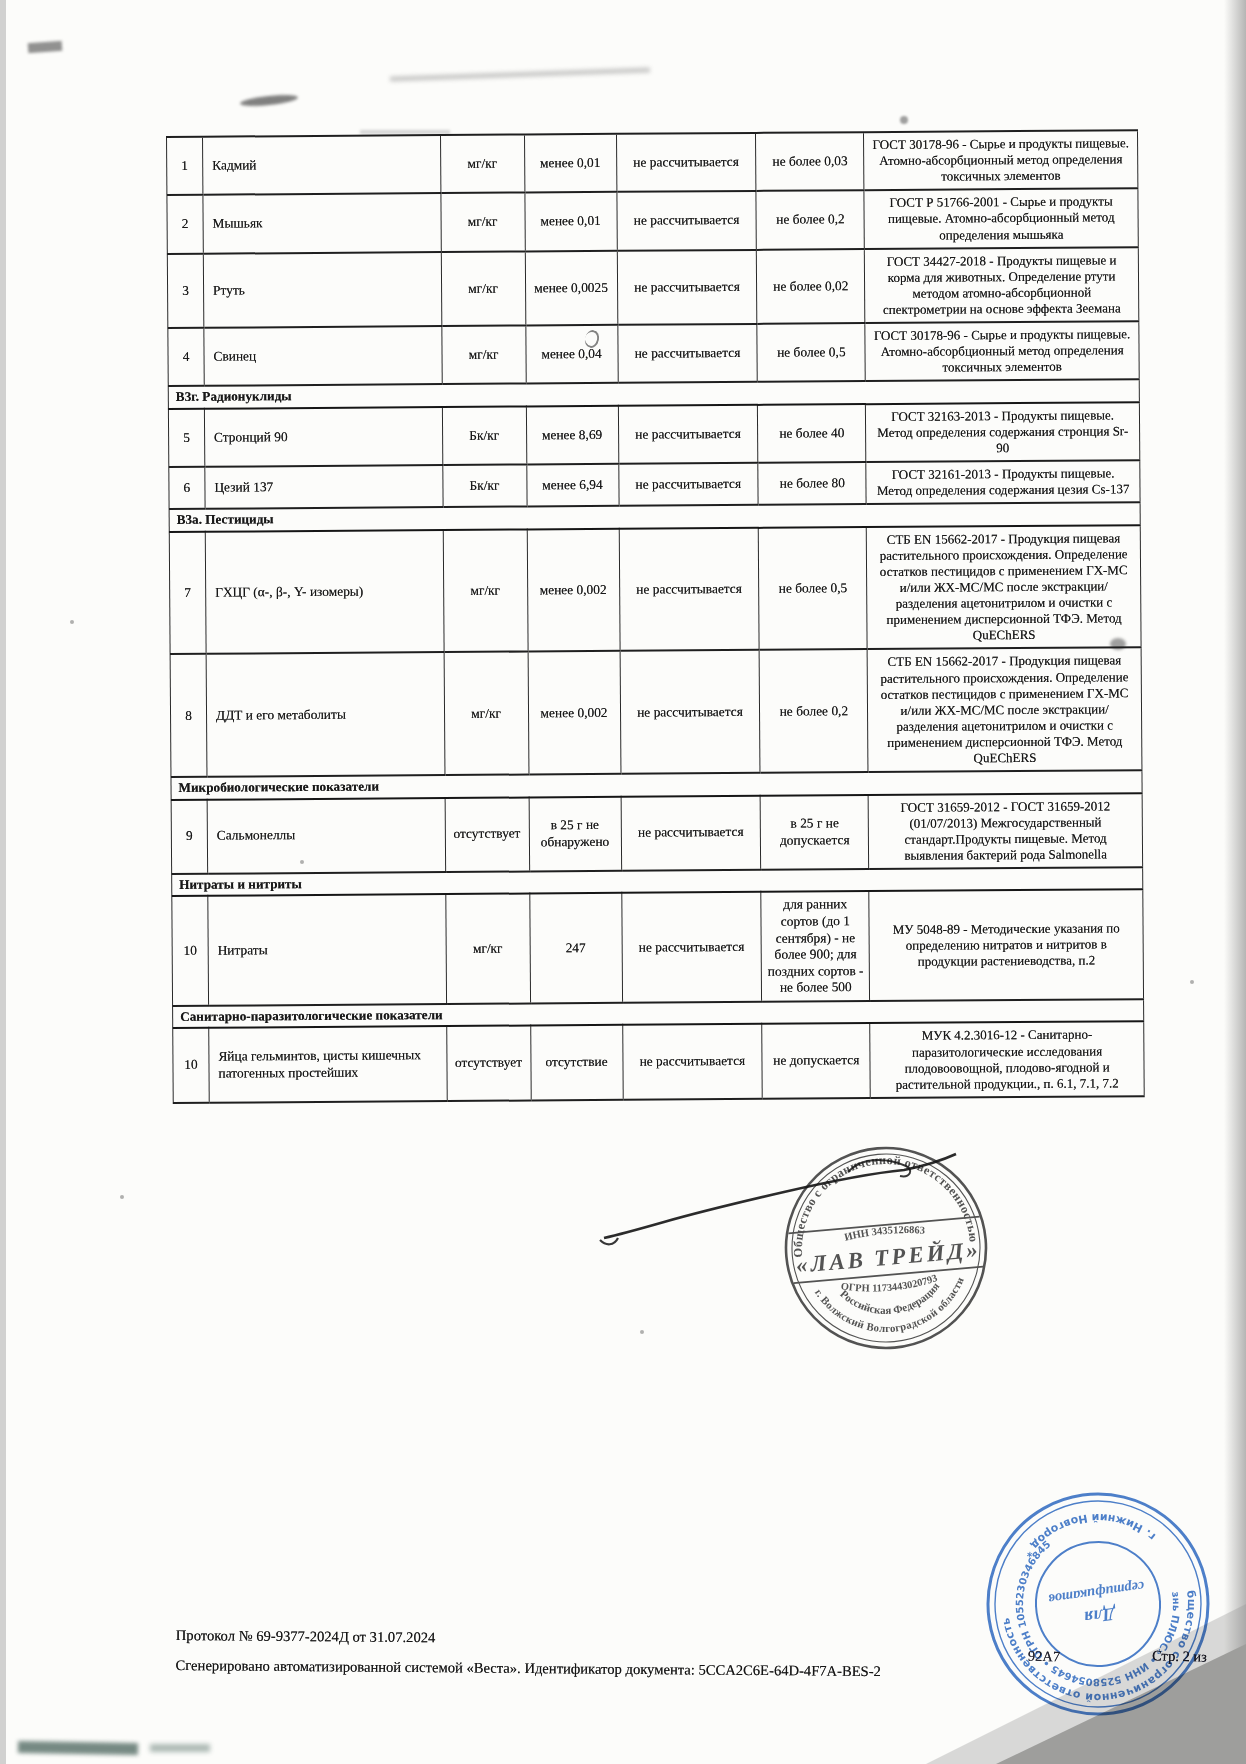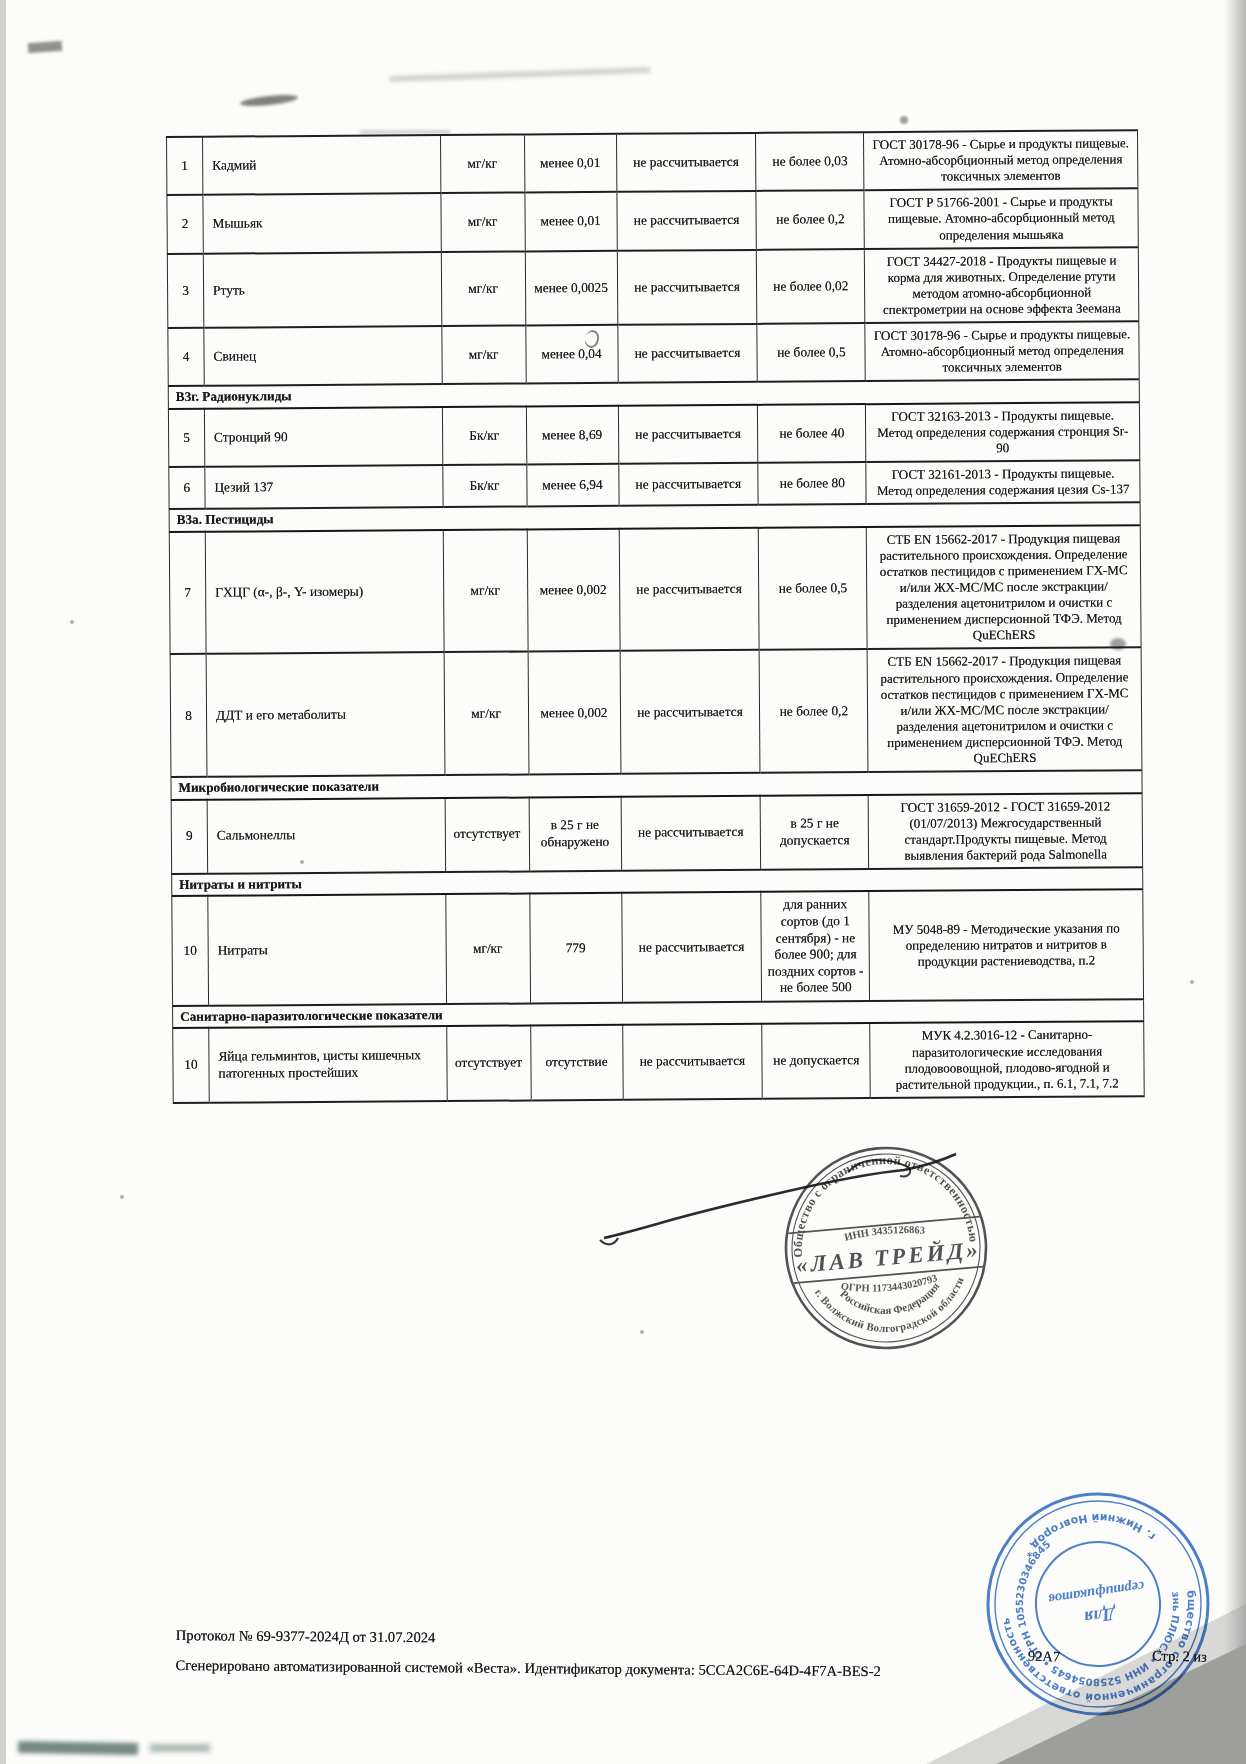--- a/index.html
+++ b/index.html
@@ -180,21 +180,21 @@
             <td class="limit">в 25 г не допускается</td>
             <td class="method">ГОСТ 31659-2012 - ГОСТ 31659-2012 (01/07/2013) Межгосударственный стандарт.Продукты пищевые. Метод выявления бактерий рода Salmonella</td>
           </tr>
           <tr>
             <td colspan="7" class="section">Нитраты и нитриты</td>
           </tr>
           <tr>
             <td class="num">10</td>
             <td class="name">Нитраты</td>
             <td class="unit">мг/кг</td>
-            <td class="result">779</td>
+            <td class="result">247</td>
             <td class="uncertainty">не рассчитывается</td>
             <td class="limit">для ранних сортов (до 1 сентября) - не более 900; для поздних сортов - не более 500</td>
             <td class="method">МУ 5048-89 - Методические указания по определению нитратов и нитритов в продукции растениеводства, п.2</td>
           </tr>
           <tr>
             <td colspan="7" class="section">Санитарно-паразитологические показатели</td>
           </tr>
           <tr>
             <td class="num">10</td>
             <td class="name">Яйца гельминтов, цисты кишечных патогенных простейших</td>

